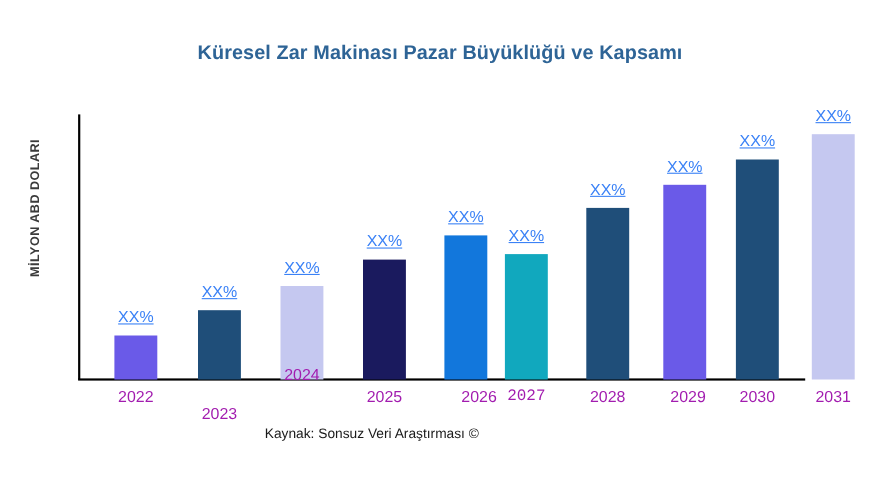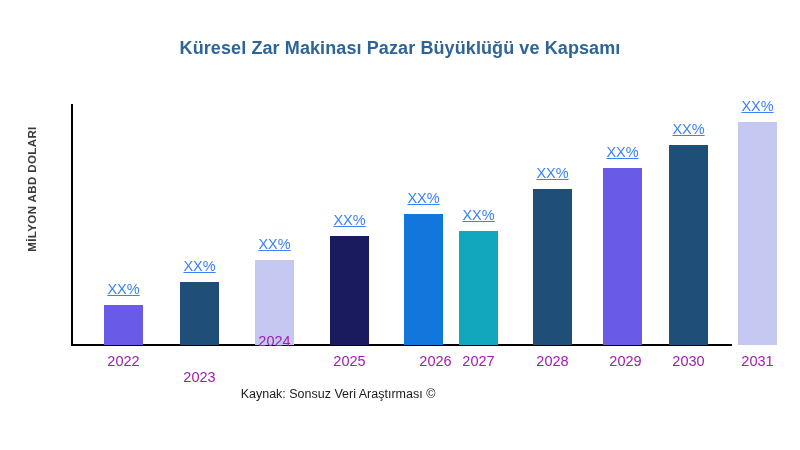--- a/index.html
+++ b/index.html
@@ -172,21 +172,21 @@
         <div class="bar-value" style="top: 190px;">XX%</div>
         <div class="bar-rect" style="height: 131px; background: rgb(18, 119, 220);"></div>
       </div>
       <div class="bar-group" style="left: 404px; width: 39px; top: 345px; height: 24px; bottom: auto; margin-left: 12px;">
         <div class="tick-label">2026</div>
       </div>
       <div class="bar-group" style="left: 459px; width: 39px; top: 0px; height: 345px;">
         <div class="bar-value" style="top: 207px;">XX%</div>
         <div class="bar-rect" style="height: 114px; background: rgb(17, 168, 190);"></div>
       </div>
-      <div class="bar-group" style="left: 459px; width: 39px; top: 345px; height: 24px; bottom: auto;">
+      <div class="bar-group" style="left: 459px; width: 39px; top: 345px; height: 24px; bottom: auto; font-family: Liberation Mono, monospace;">
         <div class="tick-label">2027</div>
       </div>
       <div class="bar-group" style="left: 533px; width: 39px; top: 0px; height: 345px;">
         <div class="bar-value" style="top: 165px;">XX%</div>
         <div class="bar-rect" style="height: 156px; background: rgb(31, 78, 121);"></div>
       </div>
       <div class="bar-group" style="left: 533px; width: 39px; top: 345px; height: 24px; bottom: auto;">
         <div class="tick-label">2028</div>
       </div>
       <div class="bar-group" style="left: 603px; width: 39px; top: 0px; height: 345px;">

